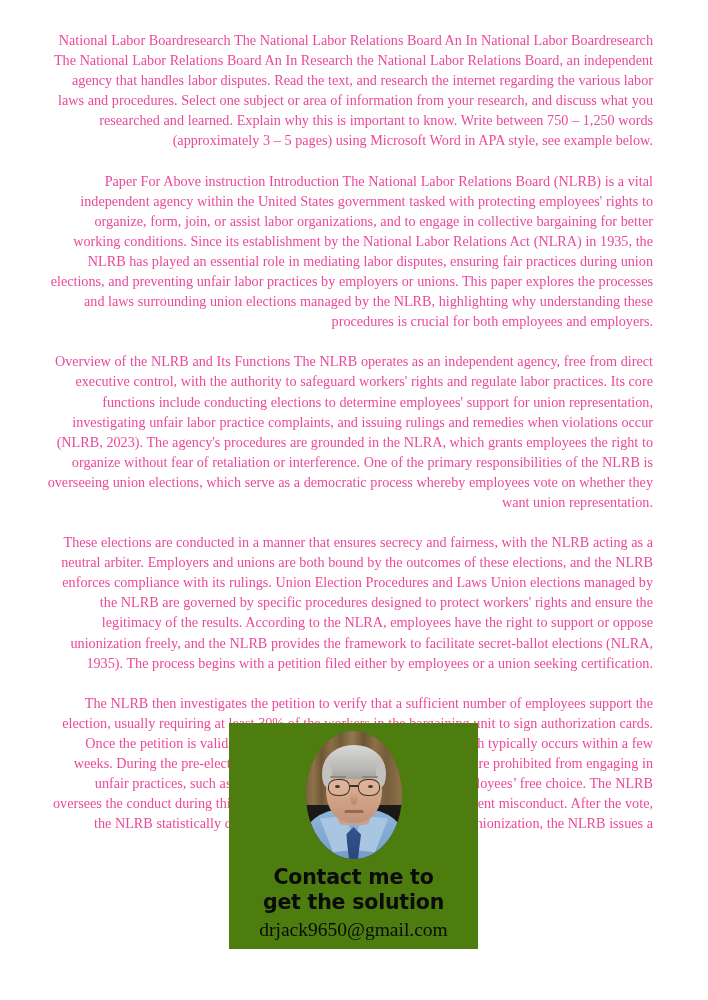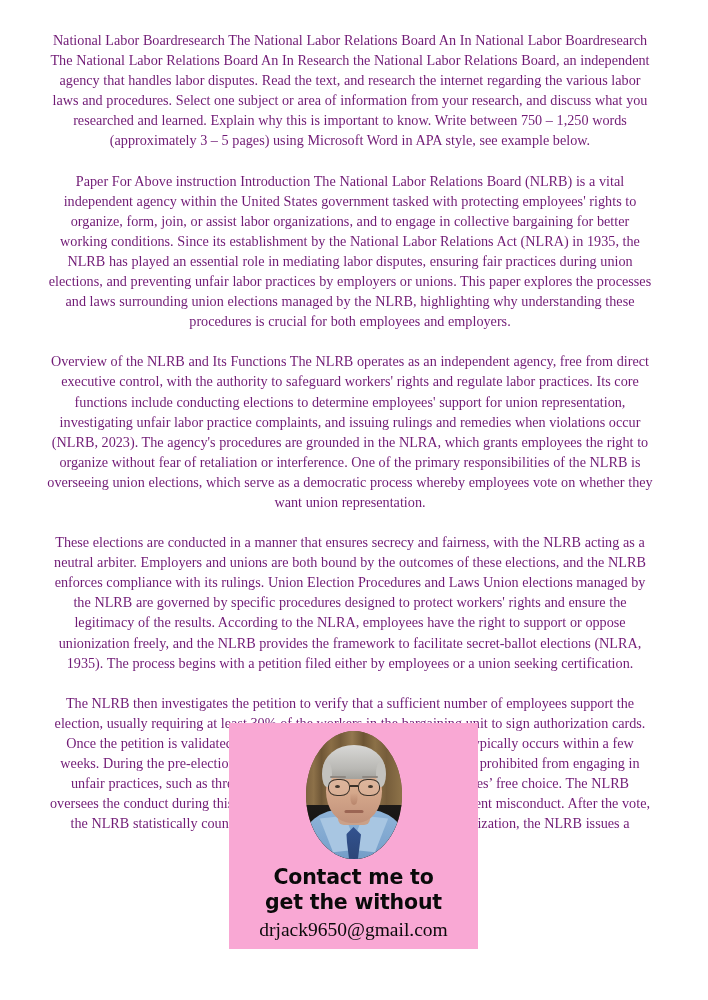--- a/index.html
+++ b/index.html
@@ -27,36 +27,36 @@
   #doc-body {
     position: absolute;
     left: 47px;
     top: 30px;
     width: 606px;
   }
 
   .para {
     font-size: 14.2px;
     line-height: 20.1px;
-    text-align: center;
+    text-align: right;
     margin: 0 0 20px 0;
     white-space: normal;
     word-spacing: 0.1px;
-    color: #701a75;
+    color: #ec4899;
   }
   .para:last-child { margin-bottom: 0; }
 
   
   #contact-overlay {
     position: absolute;
     left: 229px;
     top: 723px;
     width: 249px;
     height: 226px;
-    background: #f9a8d4;
+    background: #4d7c0f;
     display: flex;
     flex-direction: column;
     align-items: center;
     overflow: hidden;
     z-index: 10;
   }
 
   #portrait {
     position: relative;
     width: 96px;
@@ -223,20 +223,20 @@
       <div class="lens-r"></div>
       <div class="bridge"></div>
       <div class="eye-l"></div>
       <div class="eye-r"></div>
       <div class="nose"></div>
       <div class="mouth"></div>
     </div>
 
     <div id="contact-lines">
       <div>Contact me to</div>
-      <div>get the without</div>
+      <div>get the solution</div>
     </div>
 
     <div id="contact-email">drjack9650@gmail.com</div>
 
   </div>
 
 </div>
 
 </body></html>

